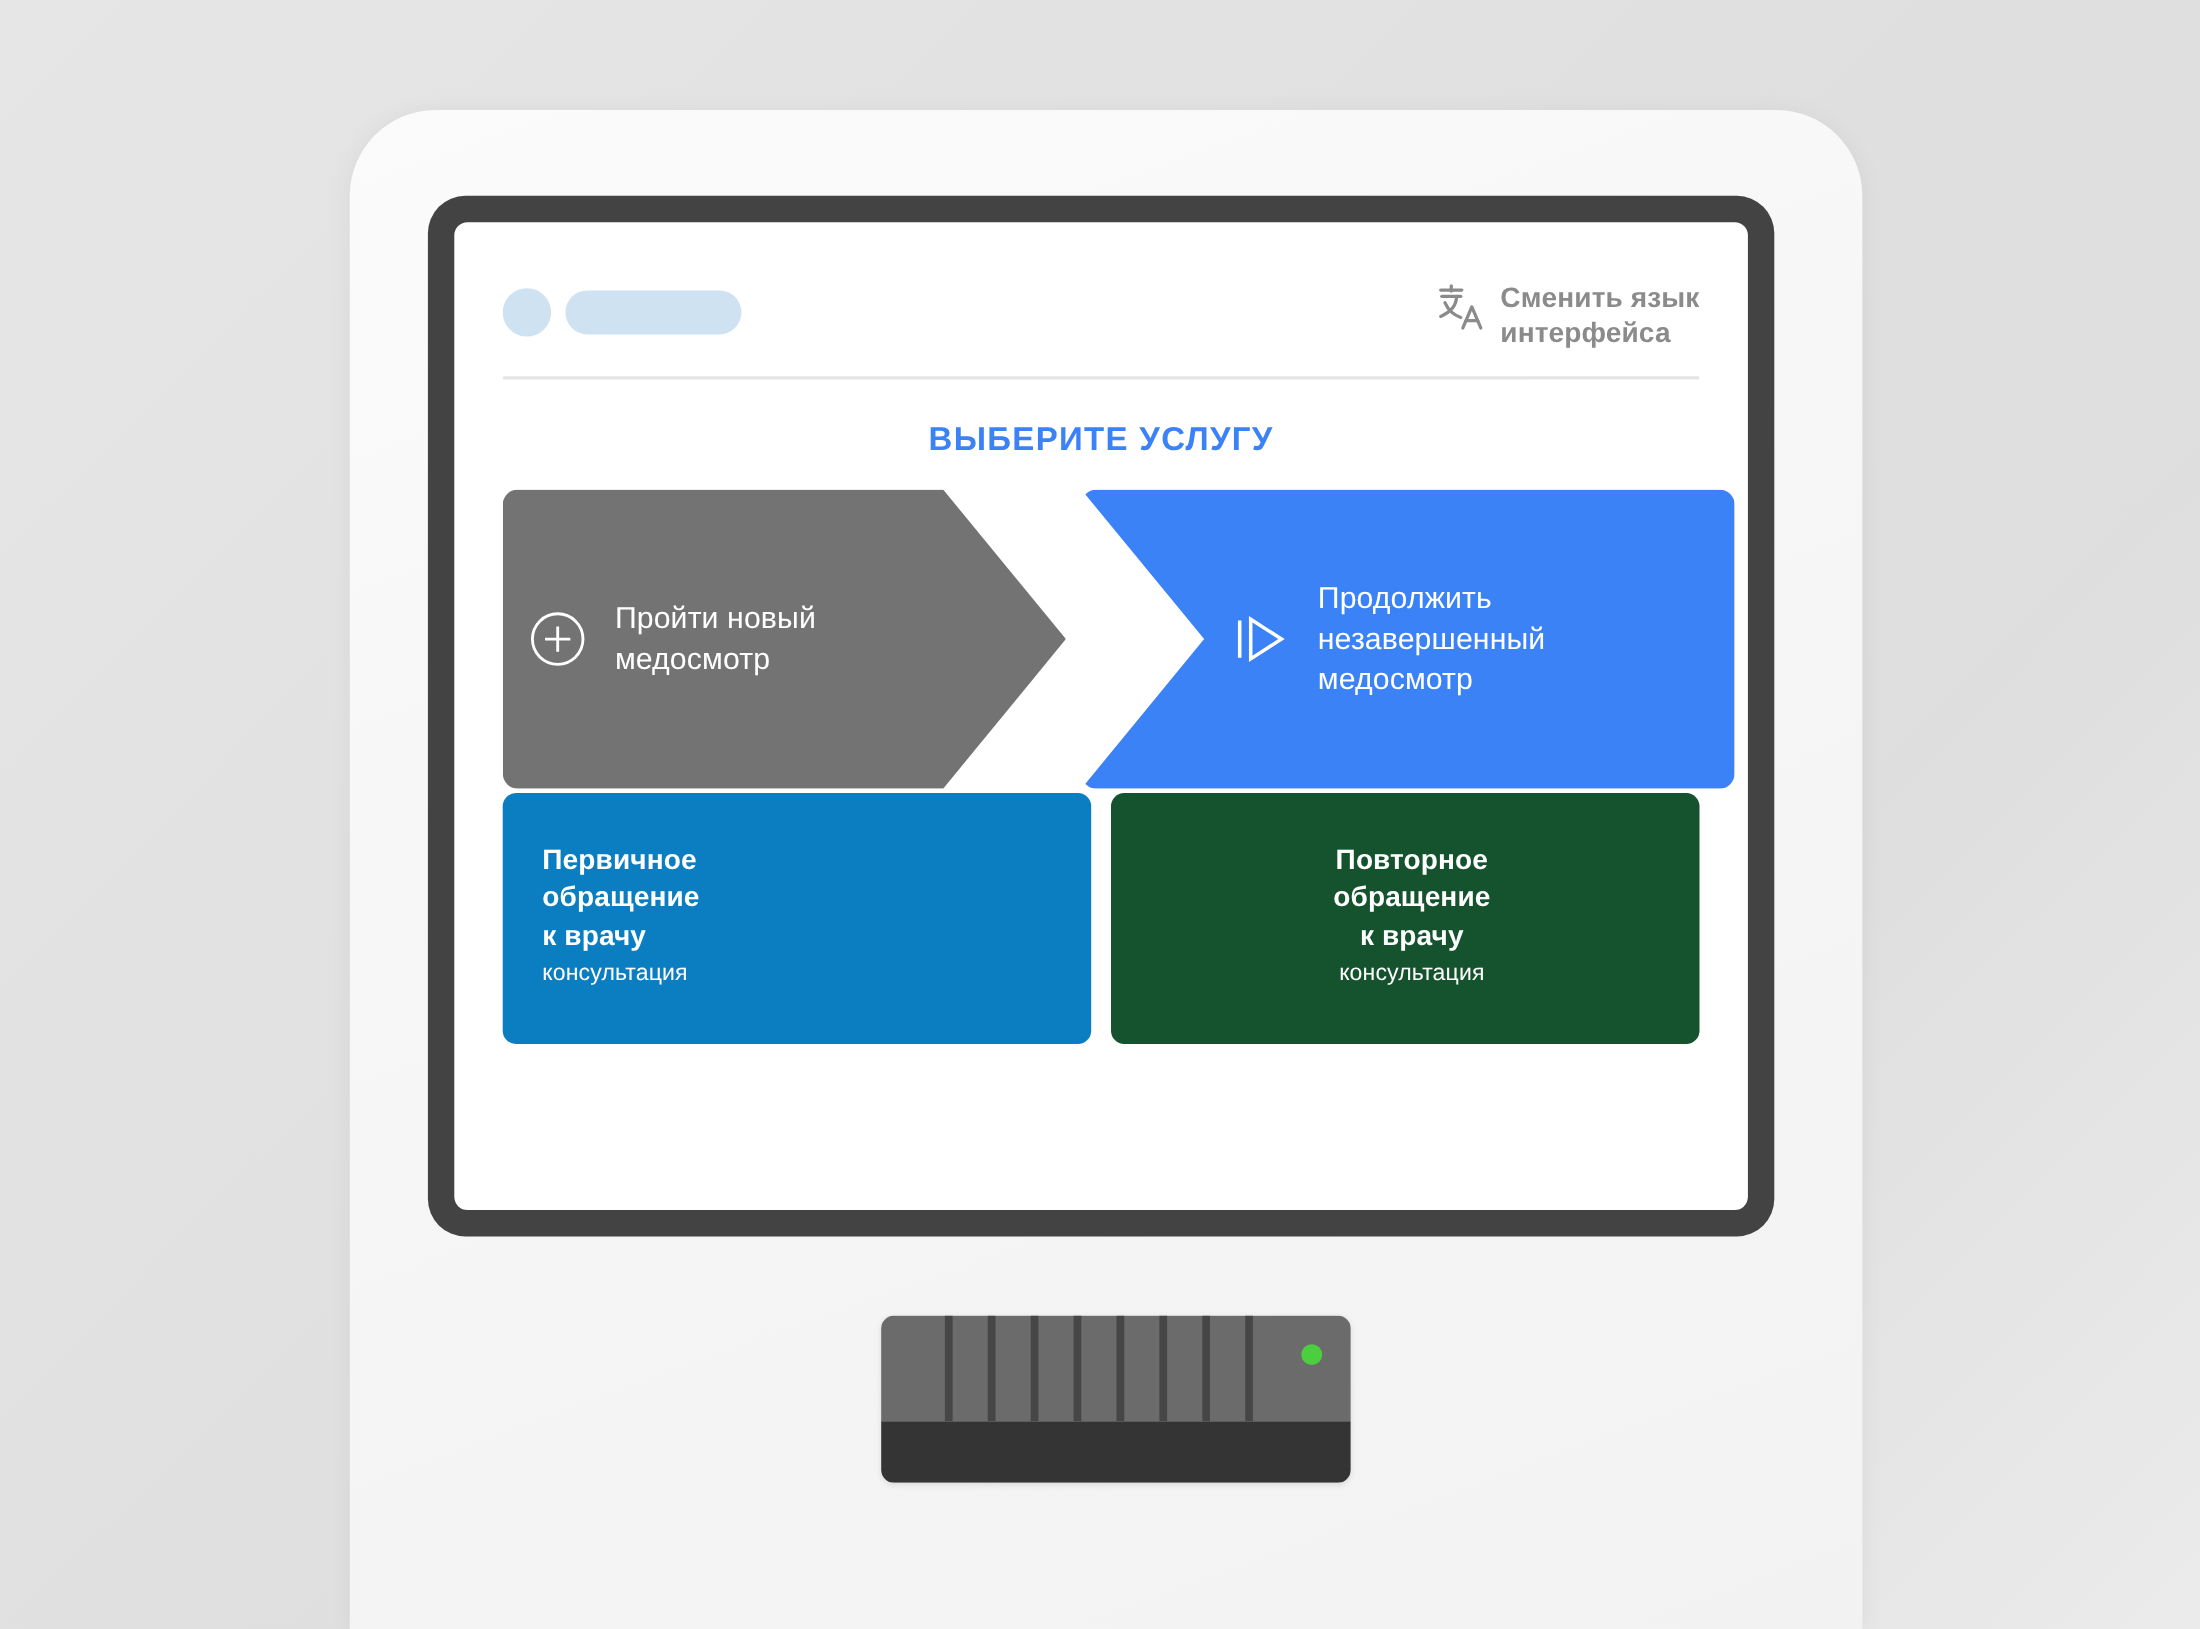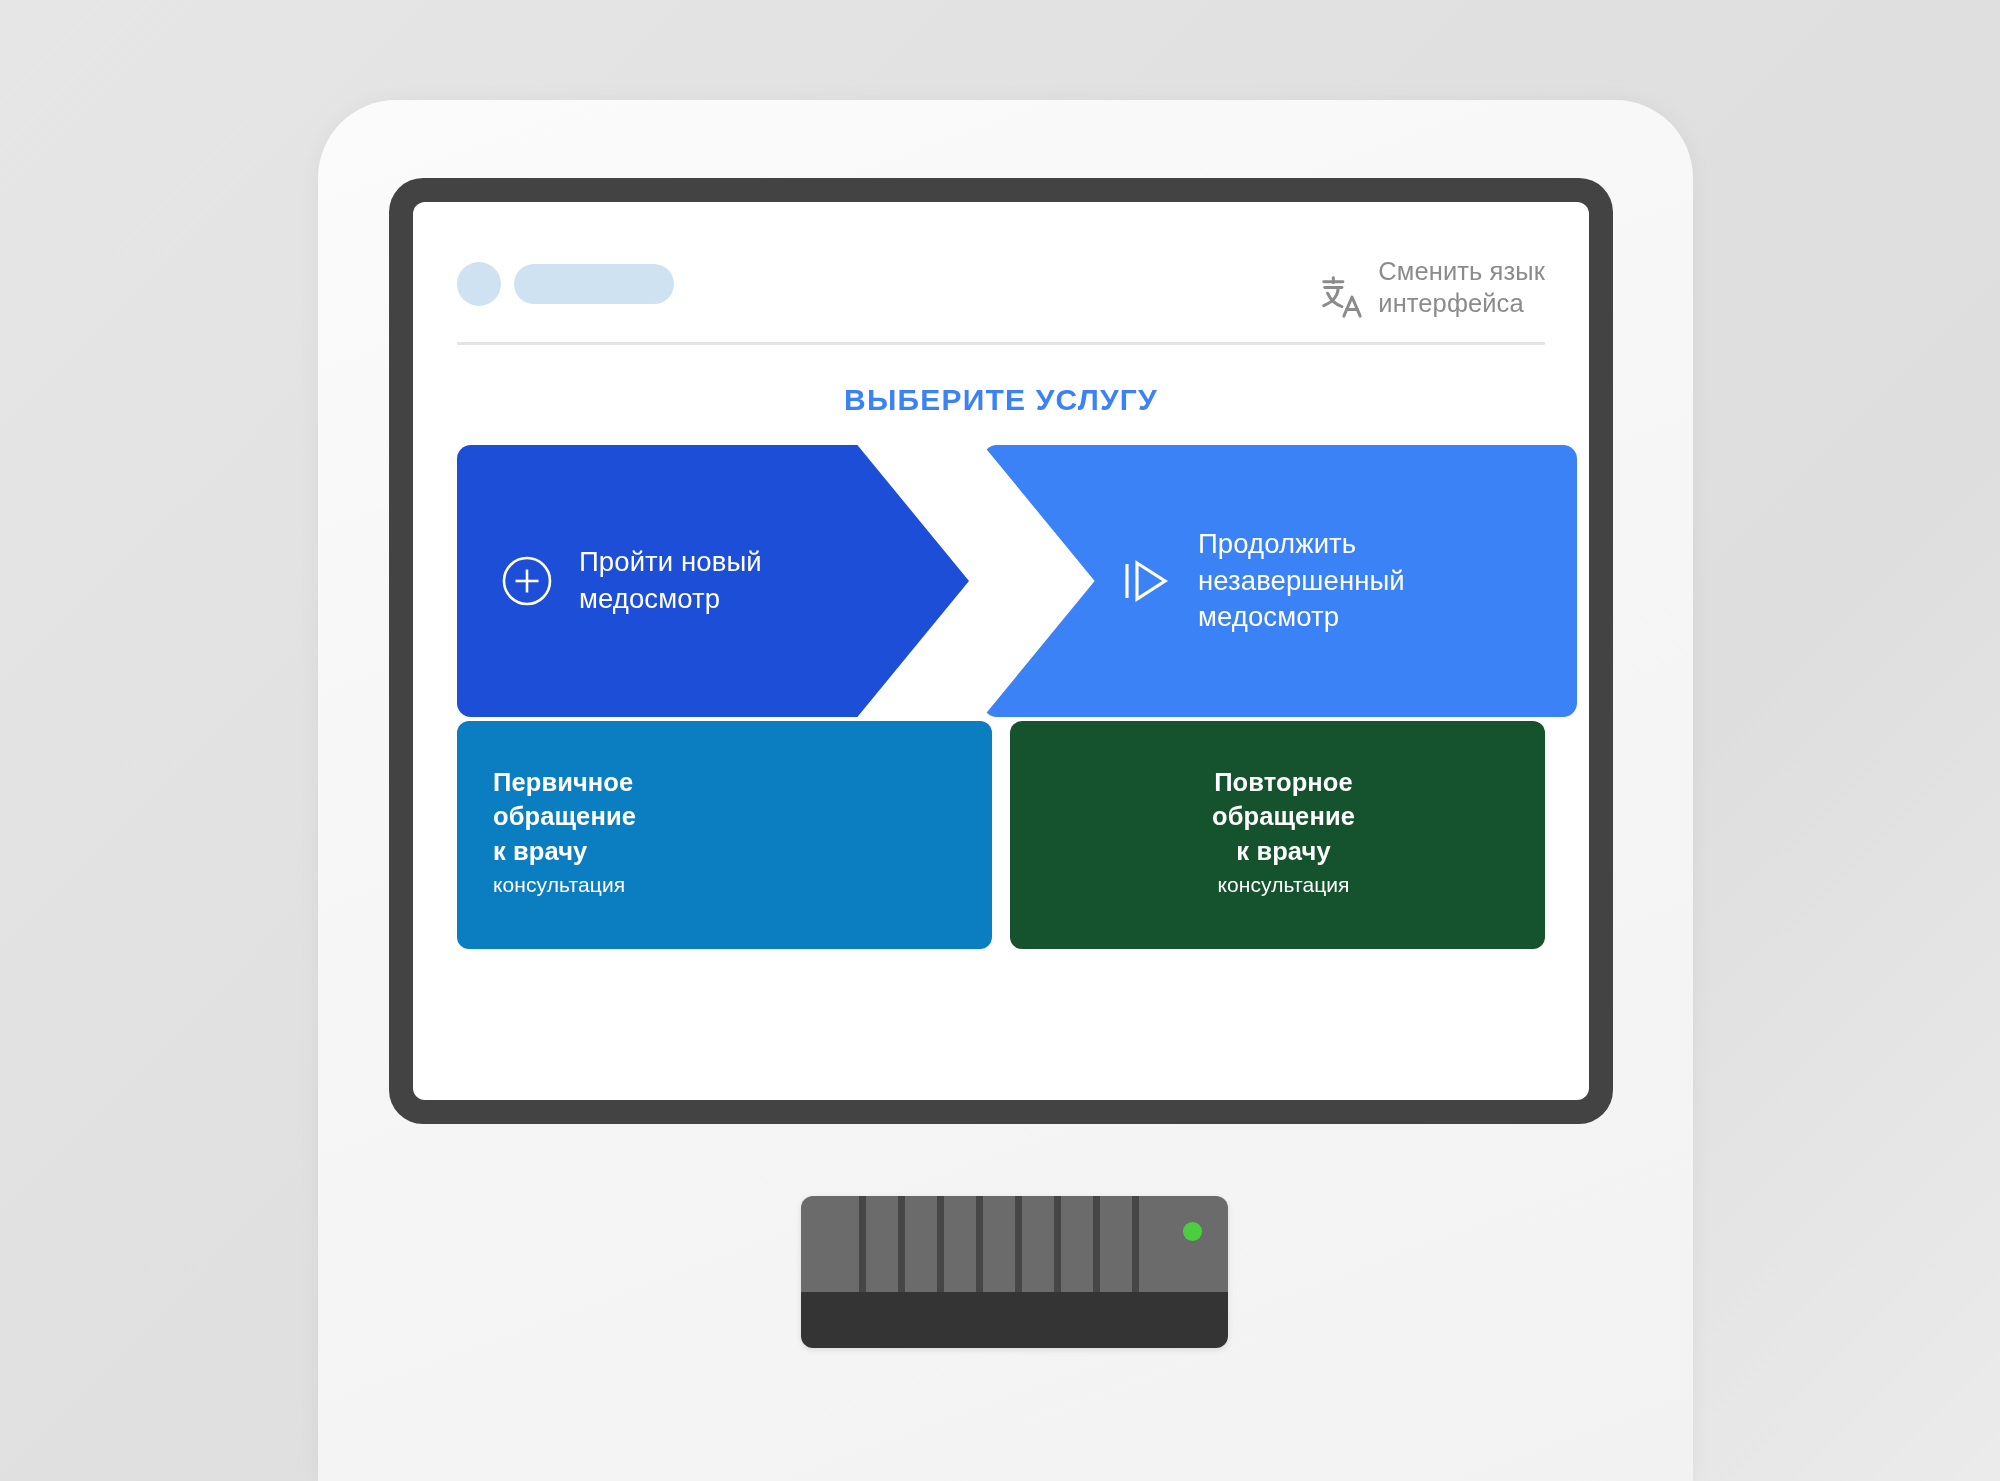--- a/index.html
+++ b/index.html
@@ -79,24 +79,25 @@
   }
   #logo-wordmark {
     width: 160px;
     height: 40px;
     border-radius: 20px;
     background: #cfe2f1;
   }
 
   #language-switcher {
     display: flex;
-    align-items: flex-end;
+    align-items: flex-start;
     gap: 14px;
     padding-top: 14px;
     cursor: pointer;
+    font-weight: bold;
   }
   #translate-icon {
     width: 46px;
     height: 46px;
     flex: 0 0 auto;
   }
   #language-switcher-label {
     font-size: 25.5px;
     line-height: 1.25;
     color: #8b8b8b;
@@ -134,27 +135,27 @@
     position: absolute;
     top: 0;
     height: 272px;
     display: flex;
     align-items: center;
     cursor: pointer;
   }
   #new-exam-card {
     left: 0;
     width: 512px;
-    background: #1d4ed8;
+    background: #737373;
     border-radius: 14px;
     -webkit-clip-path: polygon(
         0 0, 78.2% 0, 100% 50%, 78.2% 100%, 0 100%);
     clip-path: polygon(
         0 0, 78.2% 0, 100% 50%, 78.2% 100%, 0 100%);
-    padding-left: 44px;
+    padding-left: 24px;
     box-sizing: border-box;
   }
   #continue-exam-card {
     left: 526px;
     width: 594px;
     background: #3b82f6;
     border-radius: 14px;
     -webkit-clip-path: polygon(
         0 0, 100% 0, 100% 100%, 0 100%, 18.8% 50%);
     clip-path: polygon(

